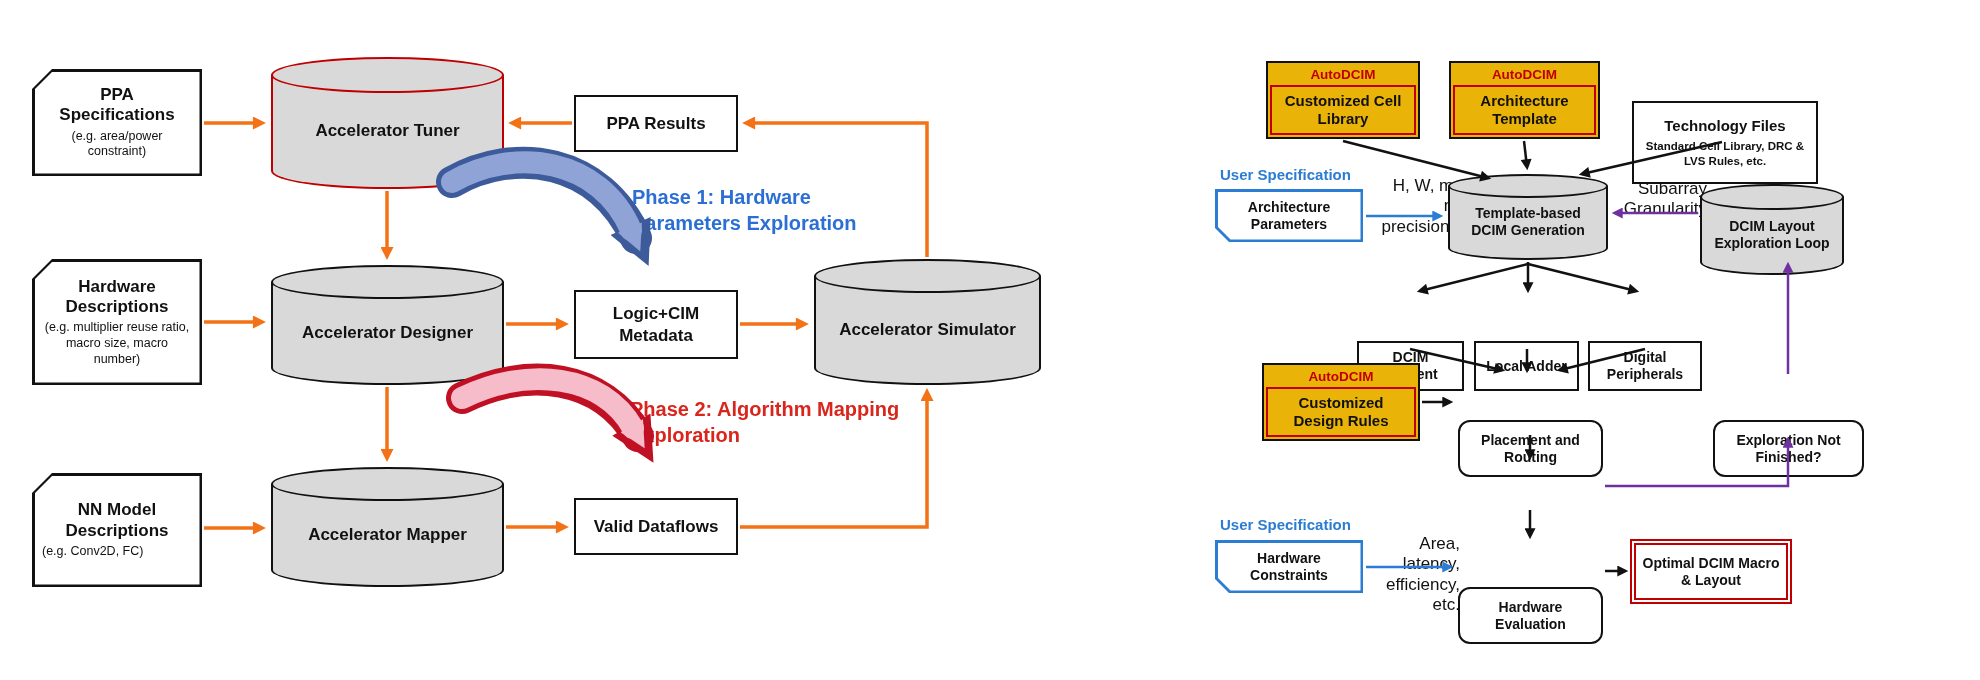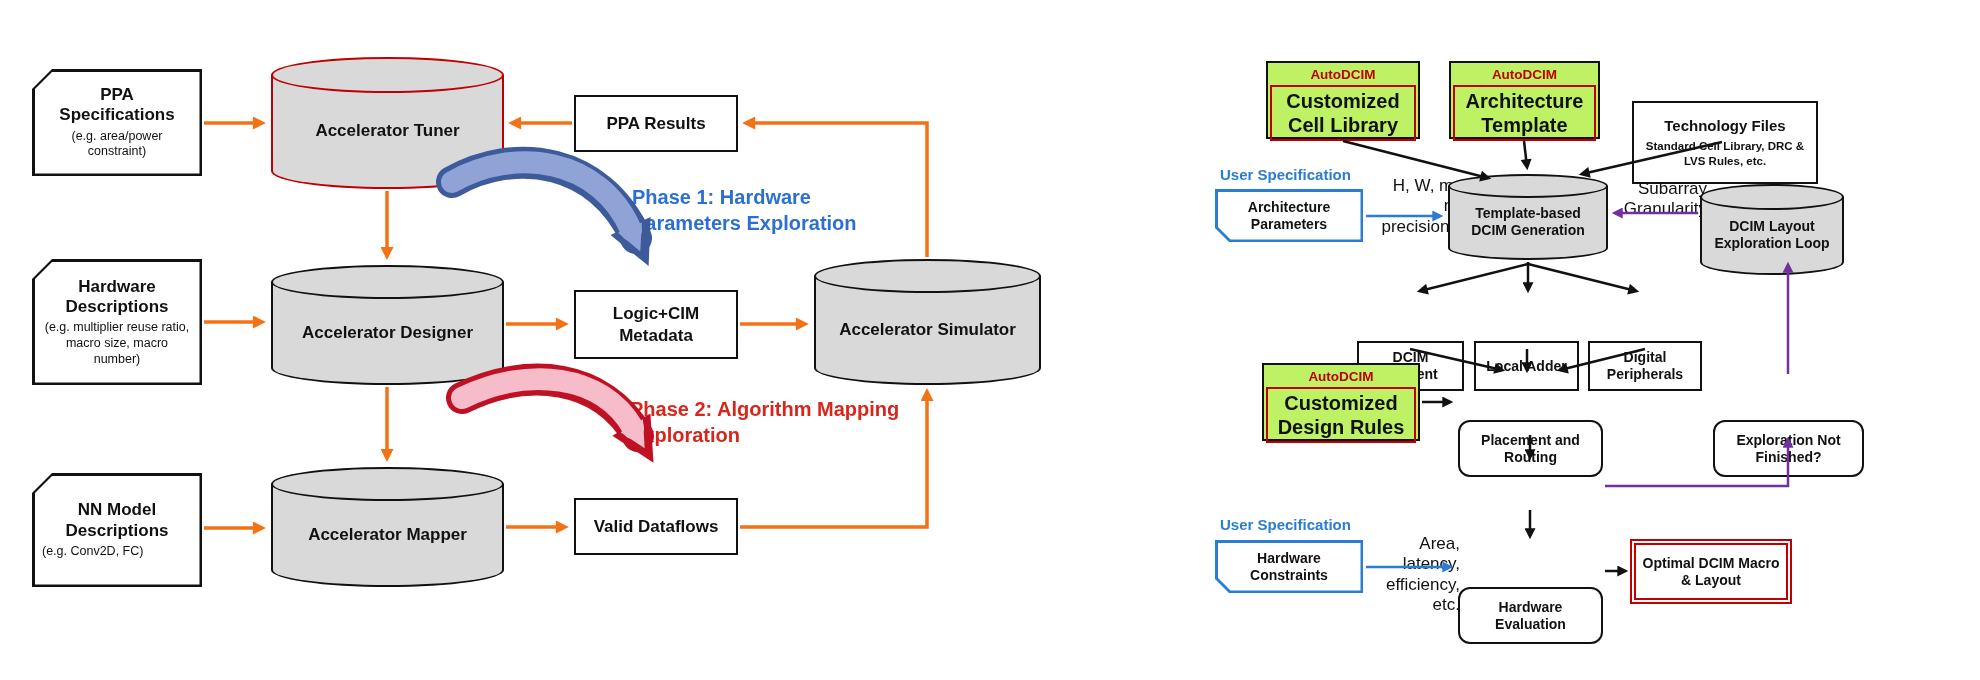--- a/index.html
+++ b/index.html
@@ -41,25 +41,25 @@
   
   .bnote{position:absolute;}
   .bnote::before{content:"";position:absolute;inset:0;background:#2b7cd3;
                  clip-path:polygon(0 0,100% 0,100% 100%,14px 100%,0 calc(100% - 14px));}
   .bnote::after{content:"";position:absolute;inset:2.5px;background:#fff;
                 clip-path:polygon(0 0,100% 0,100% 100%,13px 100%,0 calc(100% - 13px));}
   .bnote .note-c{padding:2px 8px;}
   .bnote-lbl{font-weight:700;font-size:14px;line-height:1.2;color:#111;}
 
   
-  .adbox{position:absolute;background:#bef264;border:2px solid #111;box-sizing:border-box;
+  .adbox{position:absolute;background:#eab308;border:2px solid #111;box-sizing:border-box;
          display:flex;flex-direction:column;padding:2px;}
   .ad-brand{color:#c00000;font-weight:700;font-size:13.5px;text-align:center;padding:2px 0 3px;}
   .ad-label{flex:1;border:2.5px solid #c00000;display:flex;align-items:center;justify-content:center;
-            text-align:center;font-weight:700;font-size:20px;line-height:1.2;color:#111;padding:2px 4px;}
+            text-align:center;font-weight:700;font-size:15px;line-height:1.2;color:#111;padding:2px 4px;}
 
   
   .optbox{position:absolute;background:#fff;border:2.5px solid #c00000;outline:2px solid #c00000;
           outline-offset:2px;box-sizing:border-box;display:flex;align-items:center;justify-content:center;
           text-align:center;font-weight:700;font-size:14px;line-height:1.2;color:#111;}
 
   .tech-title{font-weight:700;font-size:15px;line-height:1.2;}
   .tech-sub{font-weight:700;font-size:11.5px;line-height:1.3;margin-top:4px;}
 
   .phase{position:absolute;font-weight:700;font-size:20px;line-height:1.3;}

